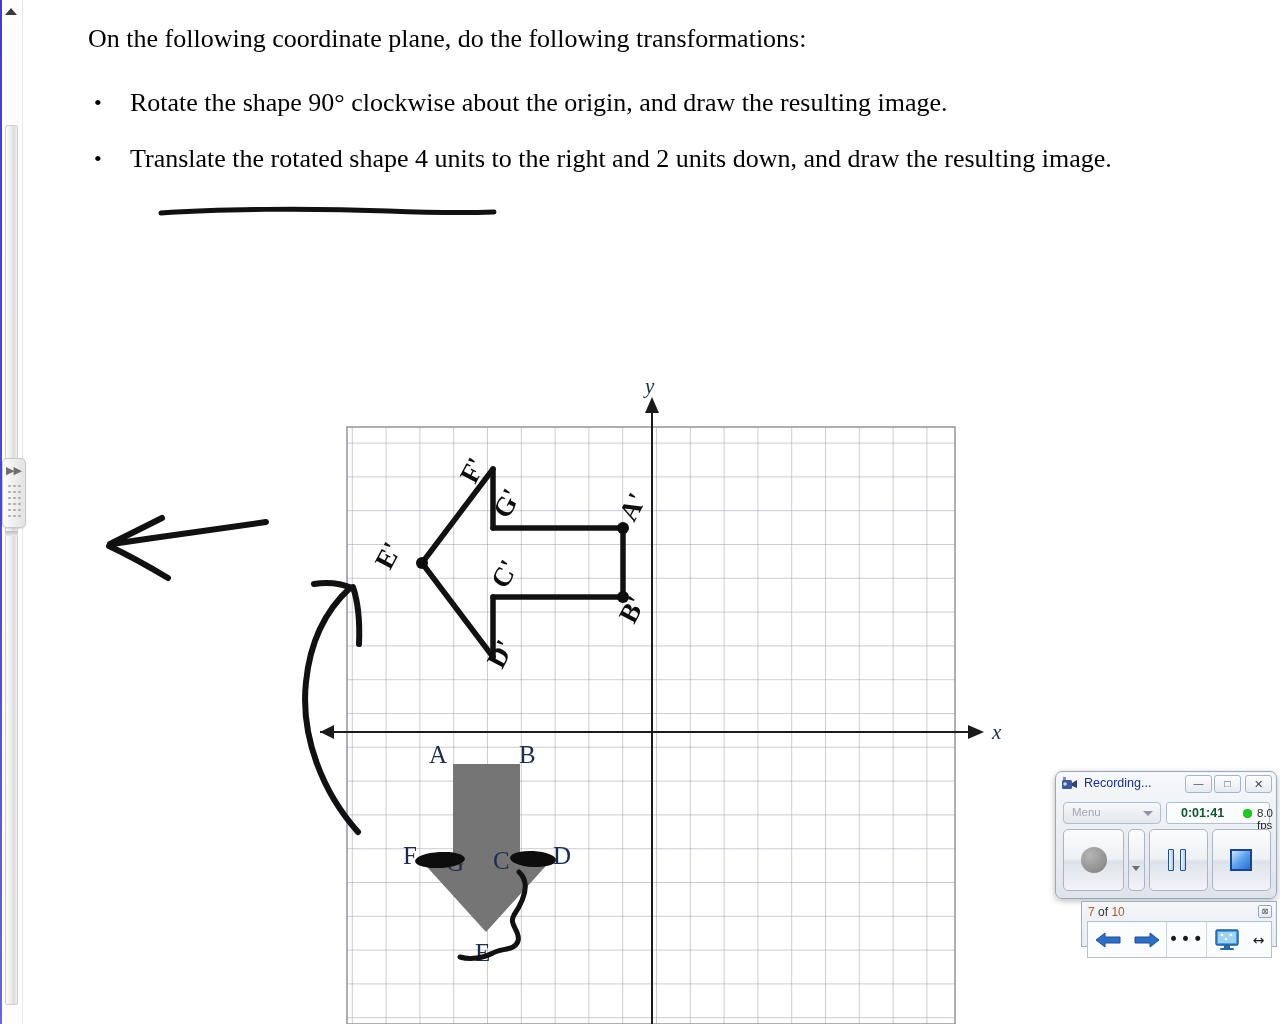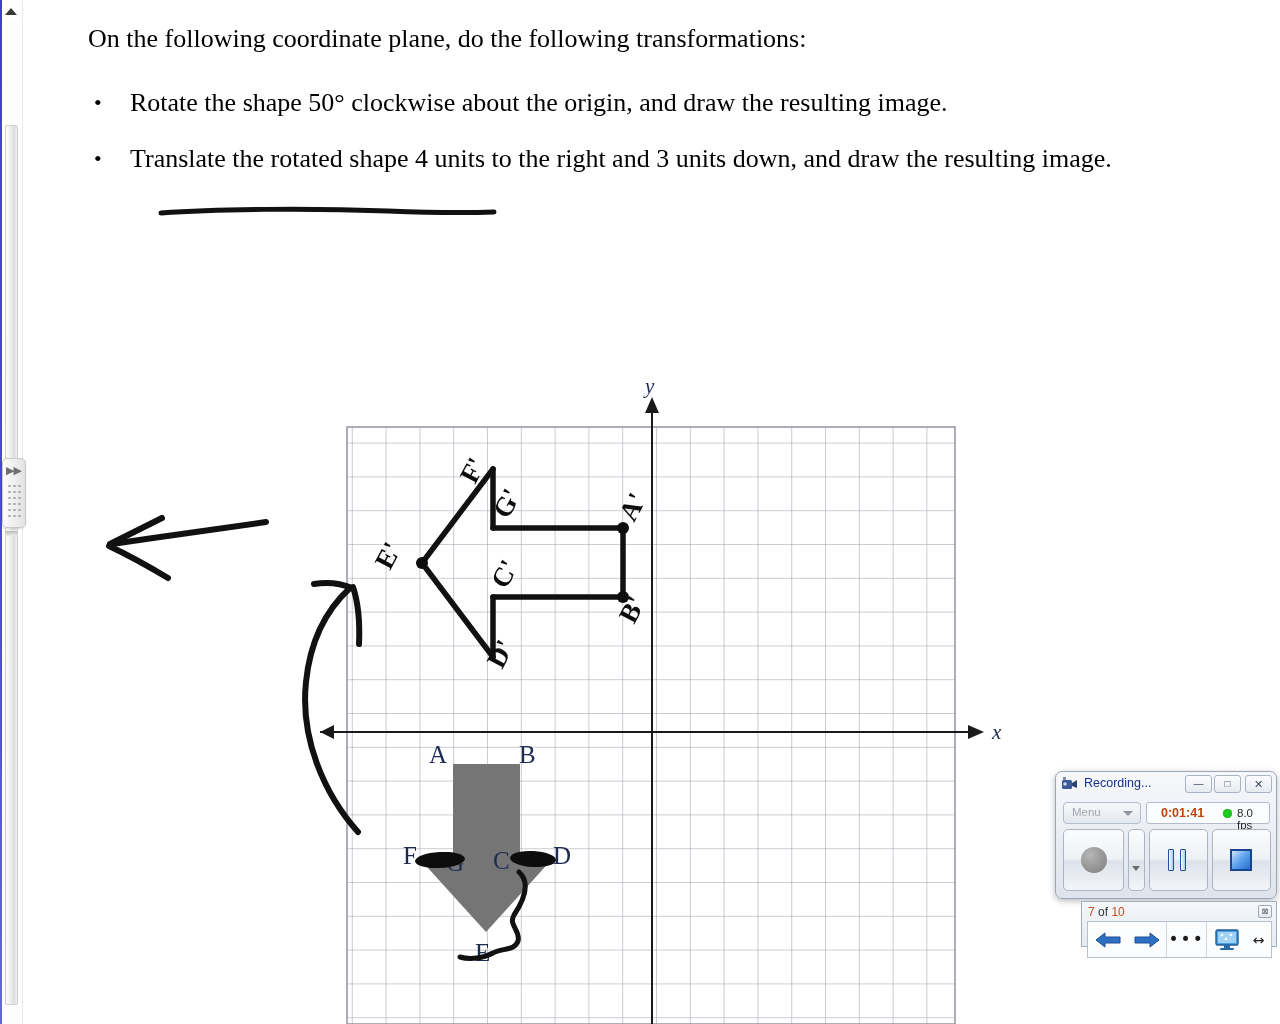--- a/index.html
+++ b/index.html
@@ -137,21 +137,21 @@
   }
   #btn-min { right: 64px; }
   #btn-max { right: 35px; }
   #btn-close { right: 4px; font-size: 11px; color: #3a4763; }
   #rec-row1 {
     position: absolute; left: 7px; top: 30px;
     width: 207px; height: 22px;
     display: flex; align-items: stretch;
   }
   #menu-btn {
-    width: 78px;
+    width: 98px;
     background: linear-gradient(to bottom, #f7f8fa, #e3e7ee);
     border: 1px solid #b4bdcb; border-radius: 4px;
     box-sizing: border-box;
     position: relative;
     text-align: right;
   }
   #menu-label {
     position: absolute; left: 8px; top: 3px;
     font-size: 11.5px; color: #a2a8b4;
   }
@@ -163,21 +163,21 @@
     border-top: 5px solid #8d93a0;
   }
   #status-box {
     flex: 1; margin-left: 5px;
     background: #fbfcfd;
     border: 1px solid #b4bdcb; border-radius: 3px;
     box-sizing: border-box; position: relative;
   }
   #rec-timer {
     position: absolute; left: 14px; top: 3px;
-    font-size: 12.5px; color: #c2410c; font-weight: bold;
+    font-size: 12.5px; color: #14532d; font-weight: bold;
     font-family: "Liberation Sans", sans-serif;
   }
   #rec-dot {
     position: absolute; left: 76px; top: 6px;
     width: 9px; height: 9px; border-radius: 50%;
     background: #1ecf1e; box-shadow: inset 0 0 2px #0a8f0a;
   }
   #rec-fps {
     position: absolute; left: 90px; top: 4px;
     font-size: 11.5px; color: #2a2a2a;
@@ -291,25 +291,25 @@
     <div class="chev">▶▶</div>
     <div class="grip"></div>
   </div>
   <div id="pane-handle-foot"></div>
 
   <div id="prompt">
     <p class="lead">On the following coordinate plane, do the following transformations:</p>
     <ul>
       <li>
         <span class="bullet">•</span>
-        <span>Rotate the shape 50° clockwise about the origin, and draw the resulting image.</span>
+        <span>Rotate the shape 90° clockwise about the origin, and draw the resulting image.</span>
       </li>
       <li>
         <span class="bullet">•</span>
-        <span>Translate the rotated shape 4 units to the right and 3 units down, and draw the resulting image.</span>
+        <span>Translate the rotated shape 4 units to the right and 2 units down, and draw the resulting image.</span>
       </li>
     </ul>
   </div>
 
   <svg class="ul-scribble" viewBox="0 0 340 12">
     <path d="M3 7 C 60 3, 150 2, 230 5 C 280 7, 310 7, 336 6" stroke="#111111" stroke-width="5" fill="none" stroke-linecap="round"></path>
   </svg>
 
   <div id="plane">
     <svg width="690" height="649" viewBox="0 0 690 649">

